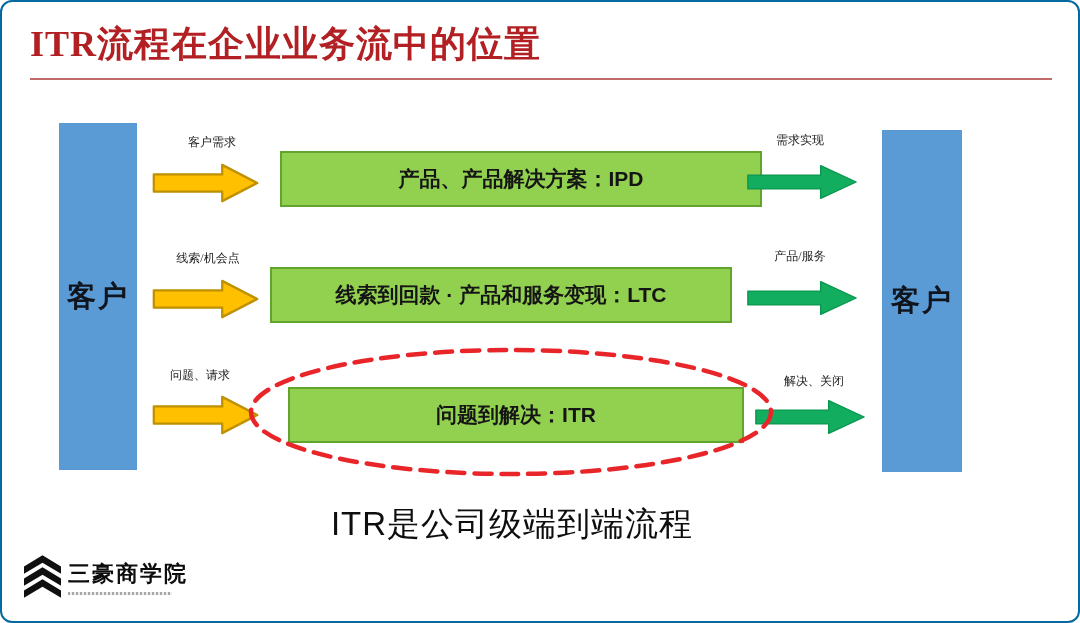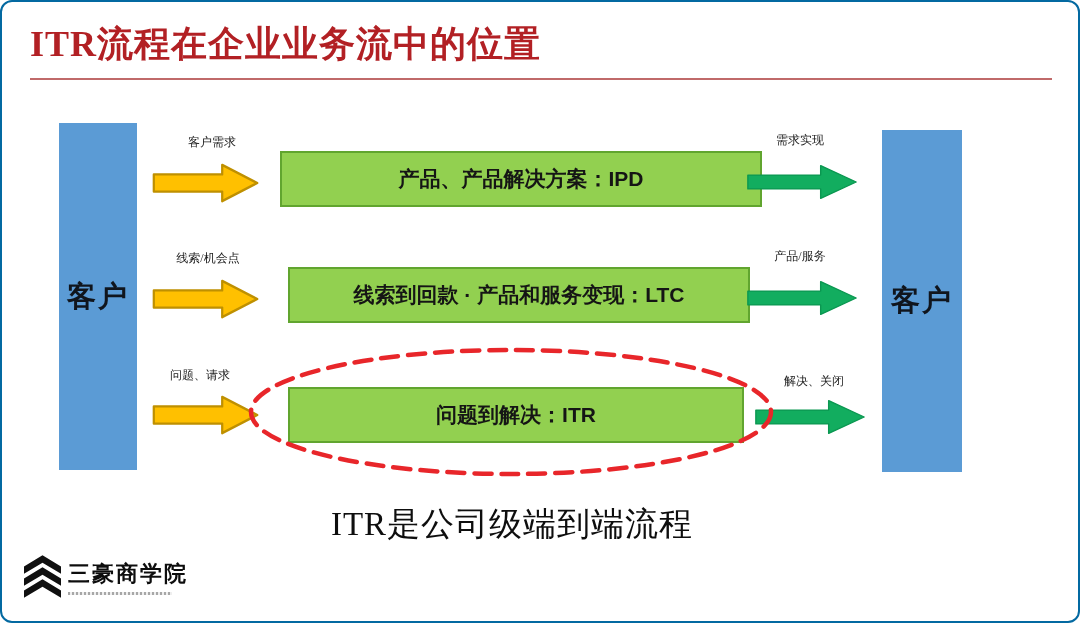--- a/index.html
+++ b/index.html
@@ -33,21 +33,21 @@
   .cust.right{left:880px;top:128px;width:80px;height:342px;}
   
   .bar{
     position:absolute;height:56px;
     background:var(--greenBar);border:2px solid var(--greenBarBorder);
     box-sizing:border-box;
     display:flex;align-items:center;justify-content:center;
     font-size:21px;font-weight:600;color:#151515;white-space:nowrap;
   }
   .bar.r1{left:278px;top:149px;width:482px;}
-  .bar.r2{left:286px;top:265px;width:462px;}
+  .bar.r2{left:268px;top:265px;width:462px;}
   .bar.r3{left:286px;top:385px;width:456px;}
   
   .flabel{
     position:absolute;
     font-family:"Liberation Serif","DejaVu Serif",serif;
     font-size:12px;font-weight:500;color:#1c1c1c;white-space:nowrap;
     text-align:center;
   }
   .in1{left:158px;top:132px;width:104px;}
   .in2{left:146px;top:248px;width:120px;}
@@ -66,21 +66,21 @@
   .arrow svg{display:block;width:100%;height:100%;}
   .yellow-poly{fill:var(--yellow);stroke:var(--yellowBorder);stroke-width:2.5;stroke-linejoin:round;}
   .green-poly{fill:var(--greenArrow);stroke:var(--greenArrowBorder);stroke-width:1.5;stroke-linejoin:round;}
   
   .hl{position:absolute;left:243px;top:344px;width:532px;height:132px;pointer-events:none;z-index:5;}
   .hl svg{display:block;width:100%;height:100%;}
   .hl ellipse{fill:none;stroke:var(--red);stroke-width:4.5;stroke-dasharray:17 10;stroke-linecap:round;}
   
   .footnote{
     position:absolute;left:145px;top:500px;width:730px;text-align:center;
-    font-size:33px;font-weight:500;color:#0e0e0e;letter-spacing:1px;white-space:nowrap;font-family:Liberation Serif, serif;
+    font-size:33px;font-weight:500;color:#0e0e0e;letter-spacing:1px;white-space:nowrap;
   }
   
   .logo{position:absolute;left:22px;top:552px;display:flex;align-items:flex-start;}
   .logo-icon{width:37px;height:47px;}
   .logo-icon svg{display:block;width:100%;height:100%;}
   .logo-icon polygon{fill:#101010;}
   .logo-textcol{margin-left:7px;padding-top:5px;}
   .logo-name{
     font-size:22px;font-weight:700;color:#0d0d0d;letter-spacing:2px;white-space:nowrap;
   }

